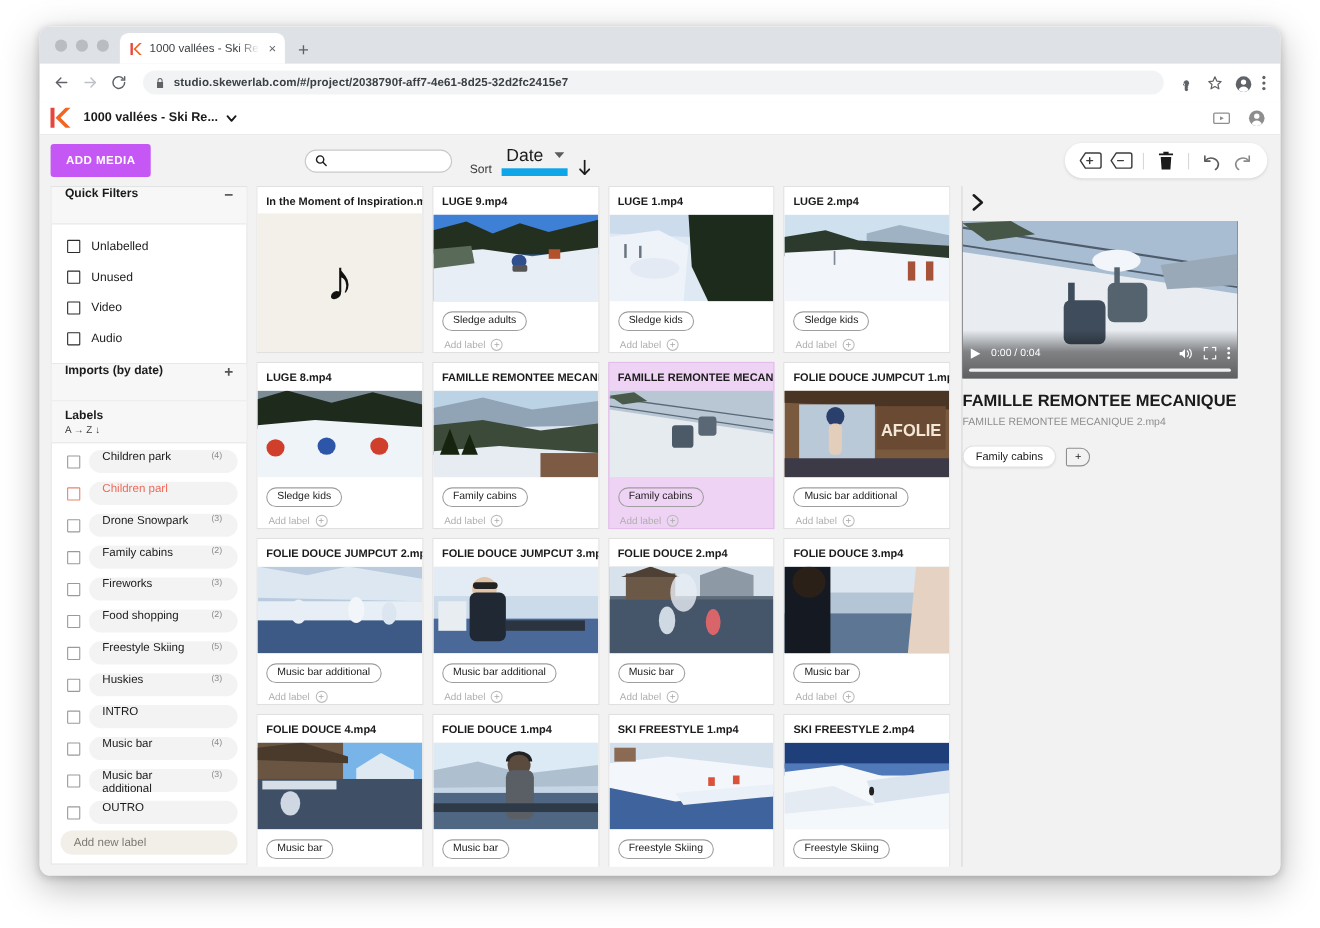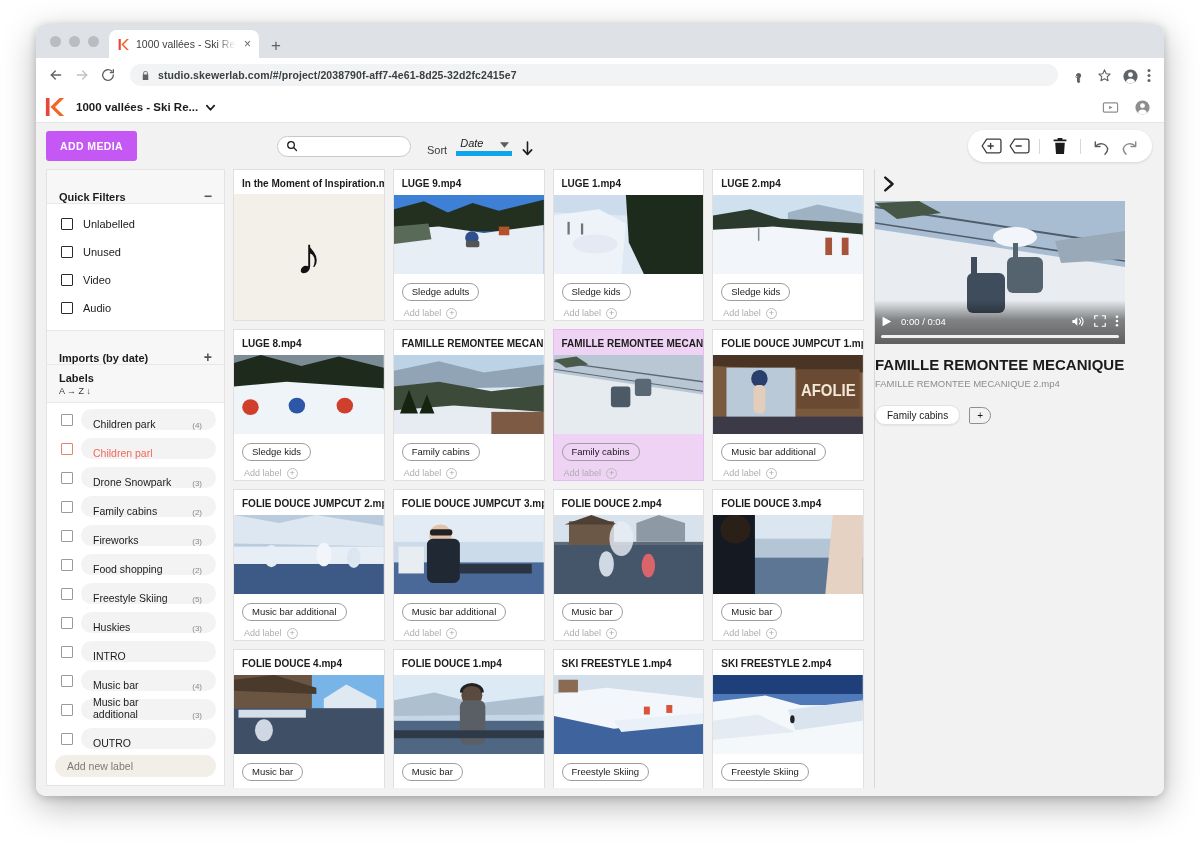--- a/index.html
+++ b/index.html
@@ -91,22 +91,22 @@
     width: 134px; height: 21px; background: #fff; border: 1px solid #c9c9c9;
     border-radius: 11px; display: flex; align-items: center; padding: 0 8px; gap: 5px;
   }
   .searchbox input {
     border: none; outline: none; background: transparent; width: 100%;
     font-size: 10px; color: #333; font-family: inherit;
   }
   .sortwrap { display: flex; align-items: flex-end; gap: 9px; }
   .sort-label { font-size: 11px; color: #3a3a3a; }
   .sort-val {
-    font-size: 11px; color: #1b1b1b; border-bottom: 5px solid #0ea5e9;
-    padding: 0 22px 2px 4px; position: relative; min-width: 56px; font-style: italic;
+    font-size: 16px; color: #1b1b1b; border-bottom: 7px solid #0ea5e9;
+    padding: 0 22px 2px 4px; position: relative; min-width: 56px;
   }
   .sort-val .caret { position: absolute; right: 3px; top: 5px; }
   .sort-dir { width: 13px; height: 15px; color: #1b1b1b; }
 
   .toolbar-right {
     position: absolute; right: 12px; top: 7px;
     height: 32px; background: #fff; border-radius: 16px;
     display: flex; align-items: center; gap: 2px; padding: 0 10px;
     box-shadow: 0 1px 3px rgba(0,0,0,.12);
   }
@@ -116,41 +116,41 @@
   
   .body { flex: 1; display: flex; min-height: 0; padding: 0 10px 8px 10px; gap: 8px; background: #f2f2f2; }
 
   
   .sidebar {
     width: 179px; flex: none; background: #fff; border: 1px solid #e3e3e3;
     display: flex; flex-direction: column; min-height: 0; align-self: flex-start;
     max-height: 100%;
   }
   .sb-head {
-    height: 34px; display: flex; align-items: flex-end; padding: 0 12px;
+    height: 34px; display: flex; align-items: flex-start; padding: 0 12px;
     background: #f7f7f7; border-bottom: 1px solid #e8e8e8;
     font-size: 11px; font-weight: bold; color: #1b1b1b;
   }
   .sb-head .pm { margin-left: auto; font-size: 14px; color: #555; line-height: 1; }
   .sb-filters { padding: 6px 0 8px 0; border-bottom: 1px solid #e8e8e8; }
   .sb-check { display: flex; align-items: center; gap: 10px; height: 28px; padding: 0 14px; }
   .cbox { width: 12px; height: 12px; border: 1.4px solid #2b2b2b; border-radius: 1px; flex: none; }
   .cbox.light { border-color: #9a9a9a; }
   .cbox.red { border-color: #e8836f; }
   .sb-check span { font-size: 11px; color: #1b1b1b; }
   .sb-labels-head {
     padding: 7px 12px 6px 12px; background: #f7f7f7; border-bottom: 1px solid #e8e8e8;
   }
   .sb-labels-head .t { font-size: 11px; font-weight: bold; color: #1b1b1b; }
   .sb-labels-head .s { font-size: 9px; color: #3a3a3a; margin-top: 2px; }
   .sb-list { overflow: hidden; padding-top: 2px; }
   .lbl-row { display: flex; align-items: center; gap: 8px; padding: 0 8px 0 14px; height: 29px; }
   .lbl-pill {
     flex: 1; height: 21px; background: #f3f3f3; border-radius: 11px;
-    display: flex; align-items: flex-end; padding: 0 12px; gap: 18px;
+    display: flex; align-items: flex-start; padding: 0 12px; gap: 18px;
   }
   .lbl-pill .nm { font-size: 10.5px; color: #1b1b1b; }
   .lbl-pill.err .nm { color: #f06a5a; }
   .lbl-cnt { font-size: 8px; color: #8a8a8a; margin-left: auto; padding-right: 2px; }
   .add-label-row {
     margin: 2px 8px 8px 8px; height: 22px; background: #f2efe8;
     border-radius: 11px; display: flex; align-items: center; padding: 0 12px;
     font-size: 10.5px; color: #7e7a70;
   }
 

